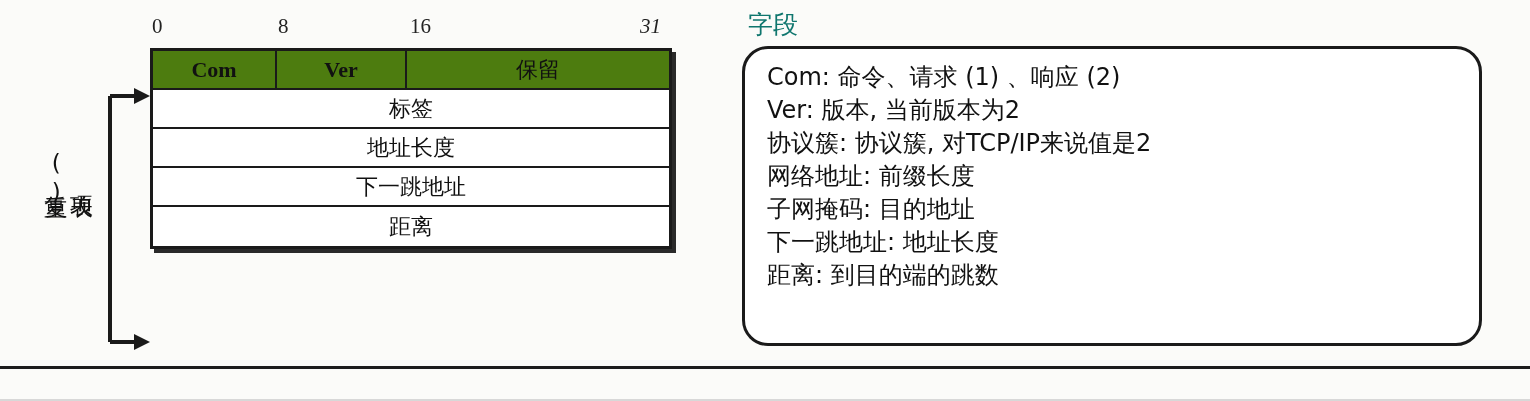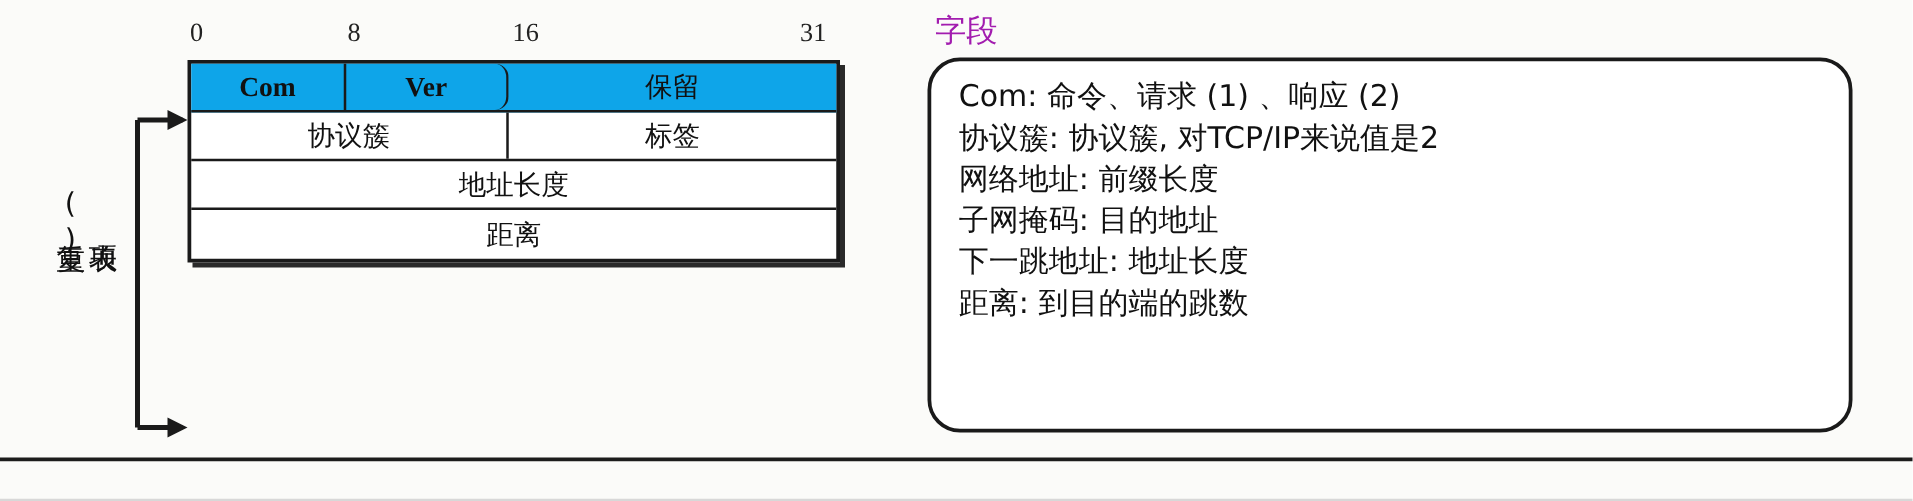--- a/index.html
+++ b/index.html
@@ -43,56 +43,56 @@
   .bit-tick {
     position: absolute;
     top: 0;
     font-size: 21px;
     font-family: "Liberation Serif", serif;
     color: #222;
   }
   .bit-0   { left: 4px; }
   .bit-8   { left: 130px; }
   .bit-16  { left: 262px; }
-  .bit-31  { left: 492px; }
+  .bit-31  { left: 492px; font-style: italic; }
 
   
   .packet {
     position: absolute;
     left: 150px;
     top: 48px;
     width: 522px;
     border: 3px solid #1a1a1a;
     box-sizing: border-box;
     background: #ffffff;
     box-shadow: 4px 4px 0 0 #2a2a2a;
   }
   .row {
     display: flex;
     height: 39px;
     border-bottom: 2px solid #1a1a1a;
     box-sizing: border-box;
   }
   .row:last-child { border-bottom: none; }
-  .row.shaded { background: #0ea5e9; }
+  .row.shaded { background: #4d7c0f; }
 
   .cell {
     display: flex;
     align-items: center;
     justify-content: center;
     box-sizing: border-box;
     font-size: 22px;
     line-height: 1;
     border-right: 2px solid #1a1a1a;
     font-family: "Liberation Serif", "DejaVu Serif", serif;
   }
   .cell:last-child { border-right: none; text-align: center; }
   .cell.latin { font-weight: bold; font-size: 22px; }
   .cell.w-com { width: 124px; }
-  .cell.w-ver { width: 130px; border-radius: 11px; }
+  .cell.w-ver { width: 130px; }
   .cell.w-res { flex: 1; }
   .cell.w-half-l { width: 254px; }
   .cell.w-half-r { flex: 1; }
   .cell.w-full { width: 100%; }
 
   
   .bracket {
     position: absolute;
     left: 96px;
     top: 84px;
@@ -117,21 +117,21 @@
   }
   .entry-label .lbl-line { display: block; }
 
   
   .legend-title {
     position: absolute;
     left: 748px;
     top: 8px;
     font-size: 25px;
     font-family: "DejaVu Sans", "Liberation Sans", sans-serif;
-    color: #a21caf;
+    color: #0f766e;
   }
   .legend-box {
     position: absolute;
     left: 742px;
     top: 46px;
     width: 740px;
     height: 300px;
     border: 3px solid #1a1a1a;
     border-radius: 26px;
     box-sizing: border-box;
@@ -200,42 +200,45 @@
 
   <div class="packet">
 
     <div class="row shaded">
       <div class="cell latin w-com">Com</div>
       <div class="cell latin w-ver">Ver</div>
       <div class="cell w-res">保留</div>
     </div>
 
     <div class="row">
-      <div class="cell w-half-l">协议簇</div>
       <div class="cell w-half-r">标签</div>
     </div>
 
 
     <div class="row">
       <div class="cell w-full">地址长度</div>
     </div>
 
+    <div class="row">
+      <div class="cell w-full">下一跳地址</div>
+    </div>
 
     <div class="row">
       <div class="cell w-full">距离</div>
     </div>
 
   </div>
 </div>
 
 <div class="legend-title">字段</div>
 
 <div class="legend-box">
   <ul class="legend-list">
     <li class="legend-item">Com: 命令、请求 (1) 、响应 (2)</li>
+    <li class="legend-item">Ver: 版本, 当前版本为2</li>
     <li class="legend-item">协议簇: 协议簇, 对TCP/IP来说值是2</li>
     <li class="legend-item">网络地址: 前缀长度</li>
     <li class="legend-item">子网掩码: 目的地址</li>
     <li class="legend-item">下一跳地址: 地址长度</li>
     <li class="legend-item">距离: 到目的端的跳数</li>
   </ul>
 </div>
 
 <div class="page-rule"></div>
 <div class="page-rule-2"></div>

